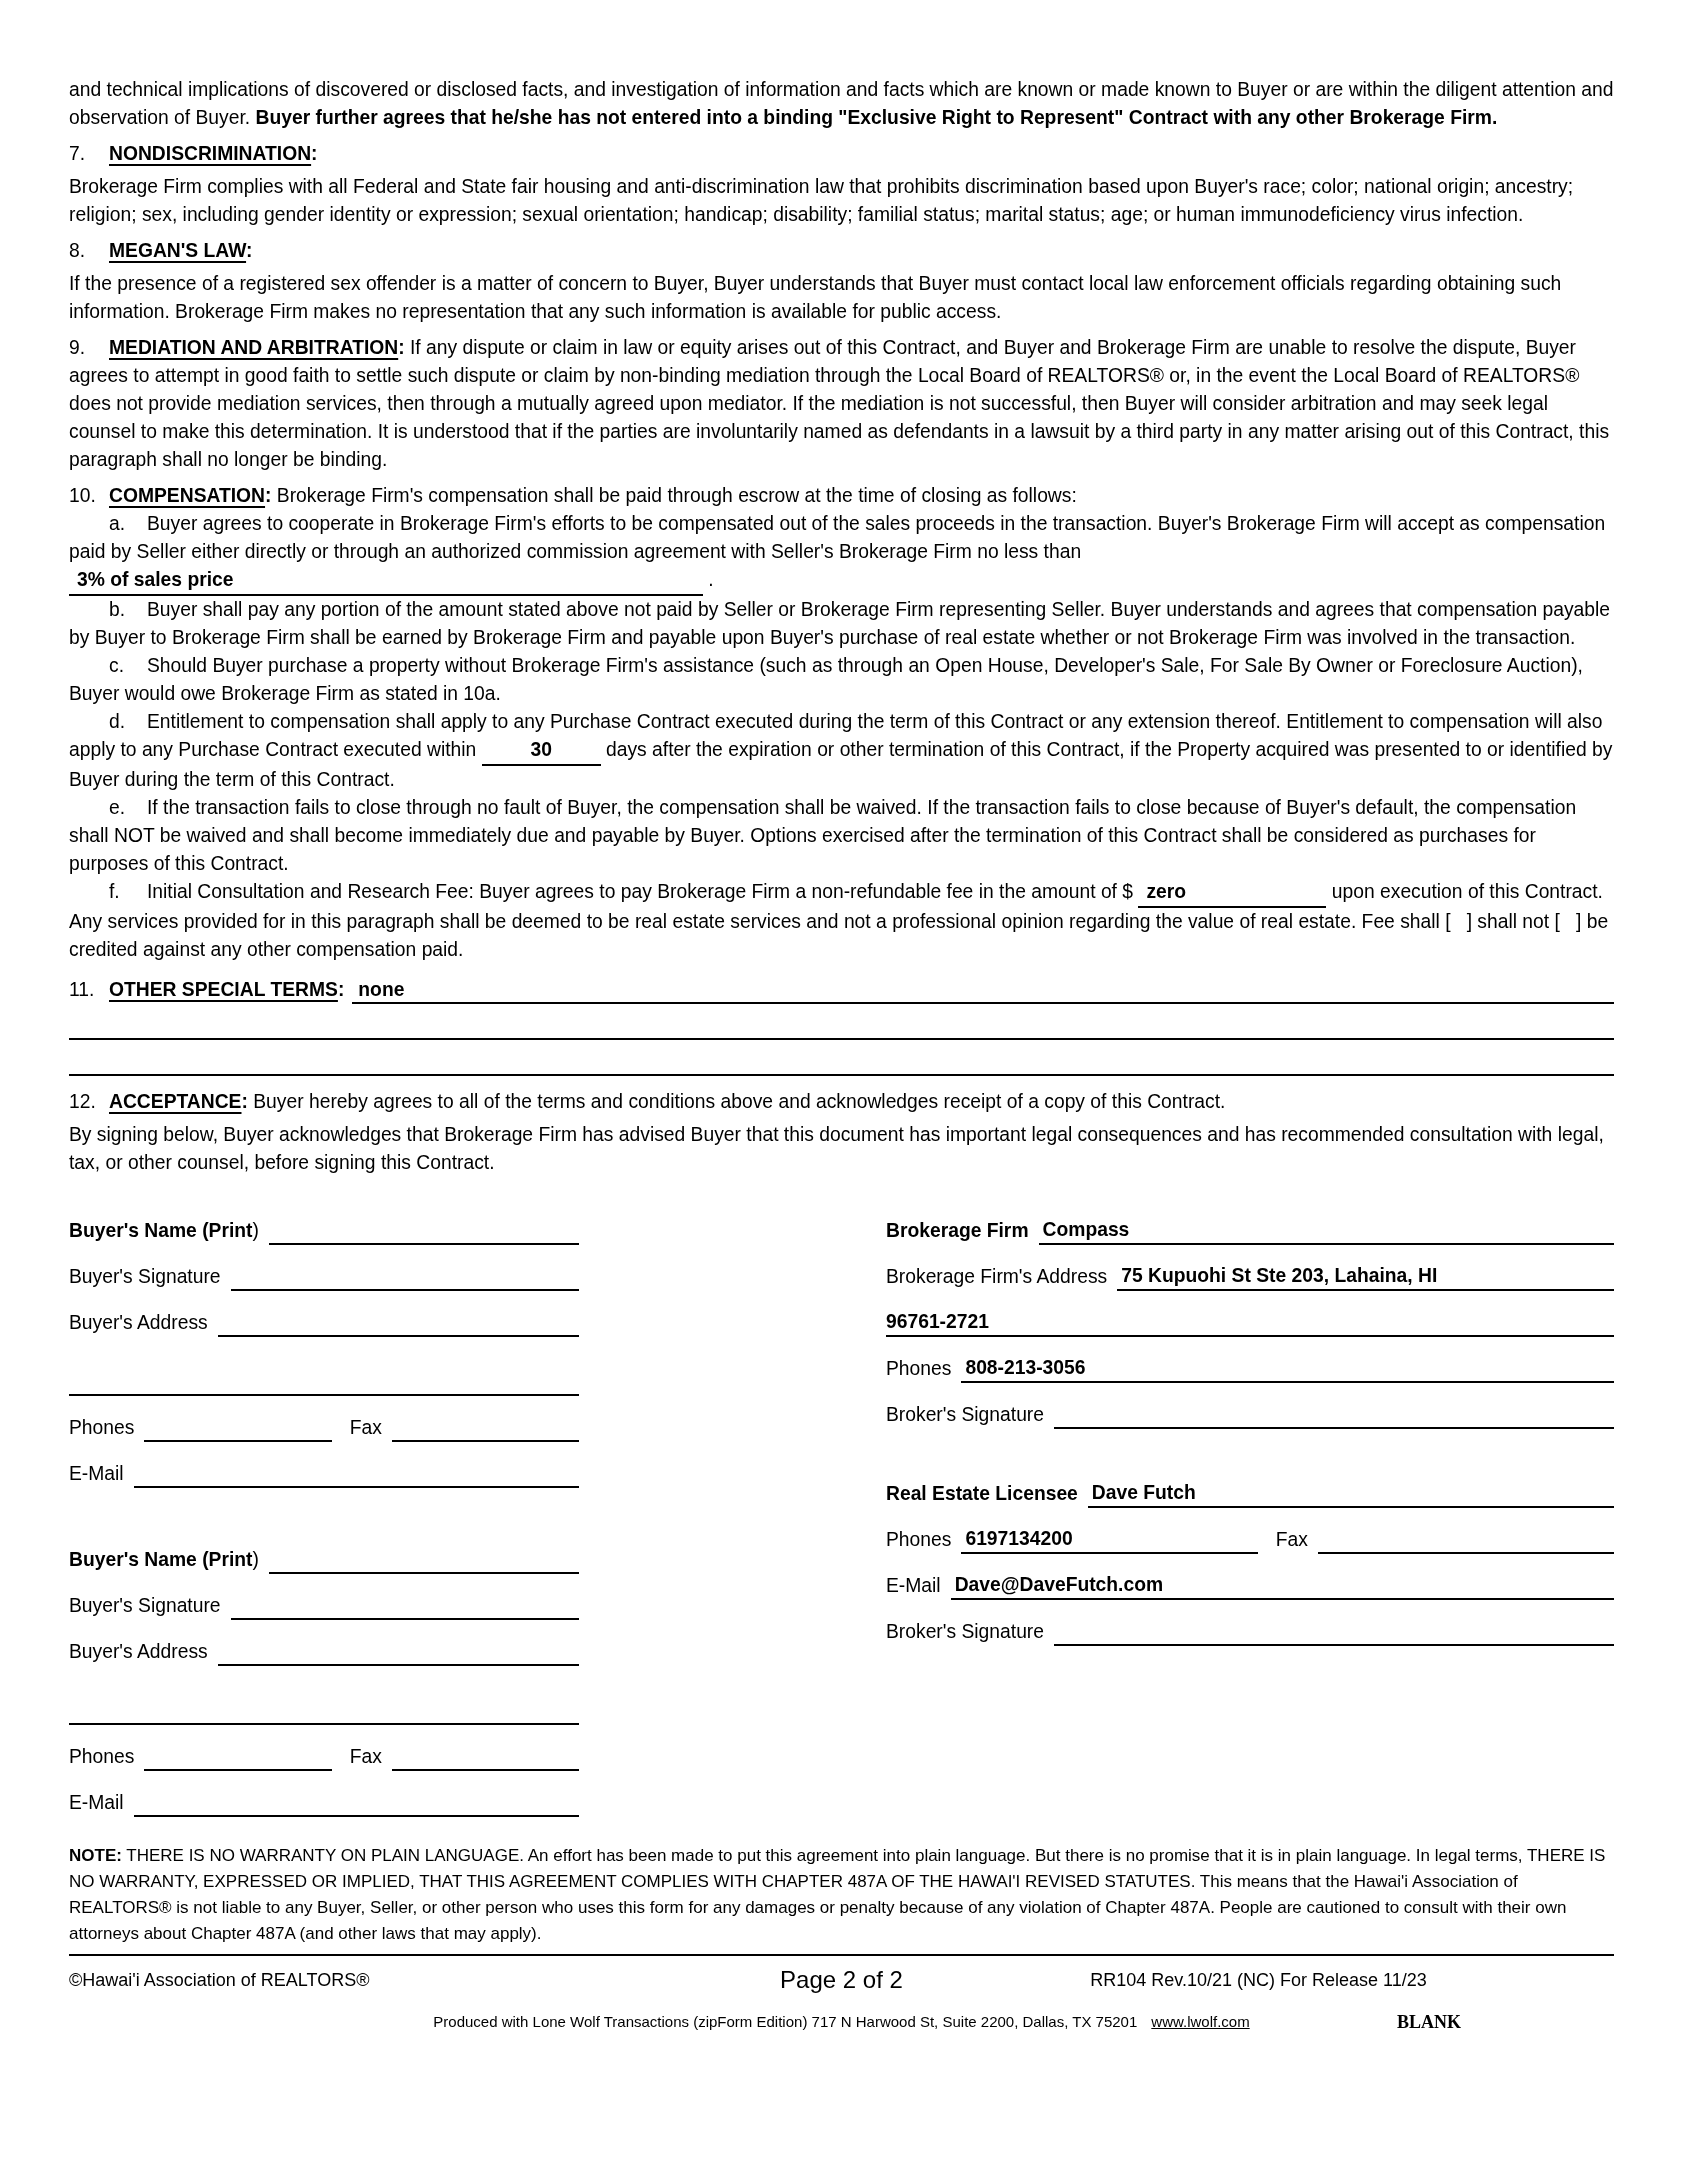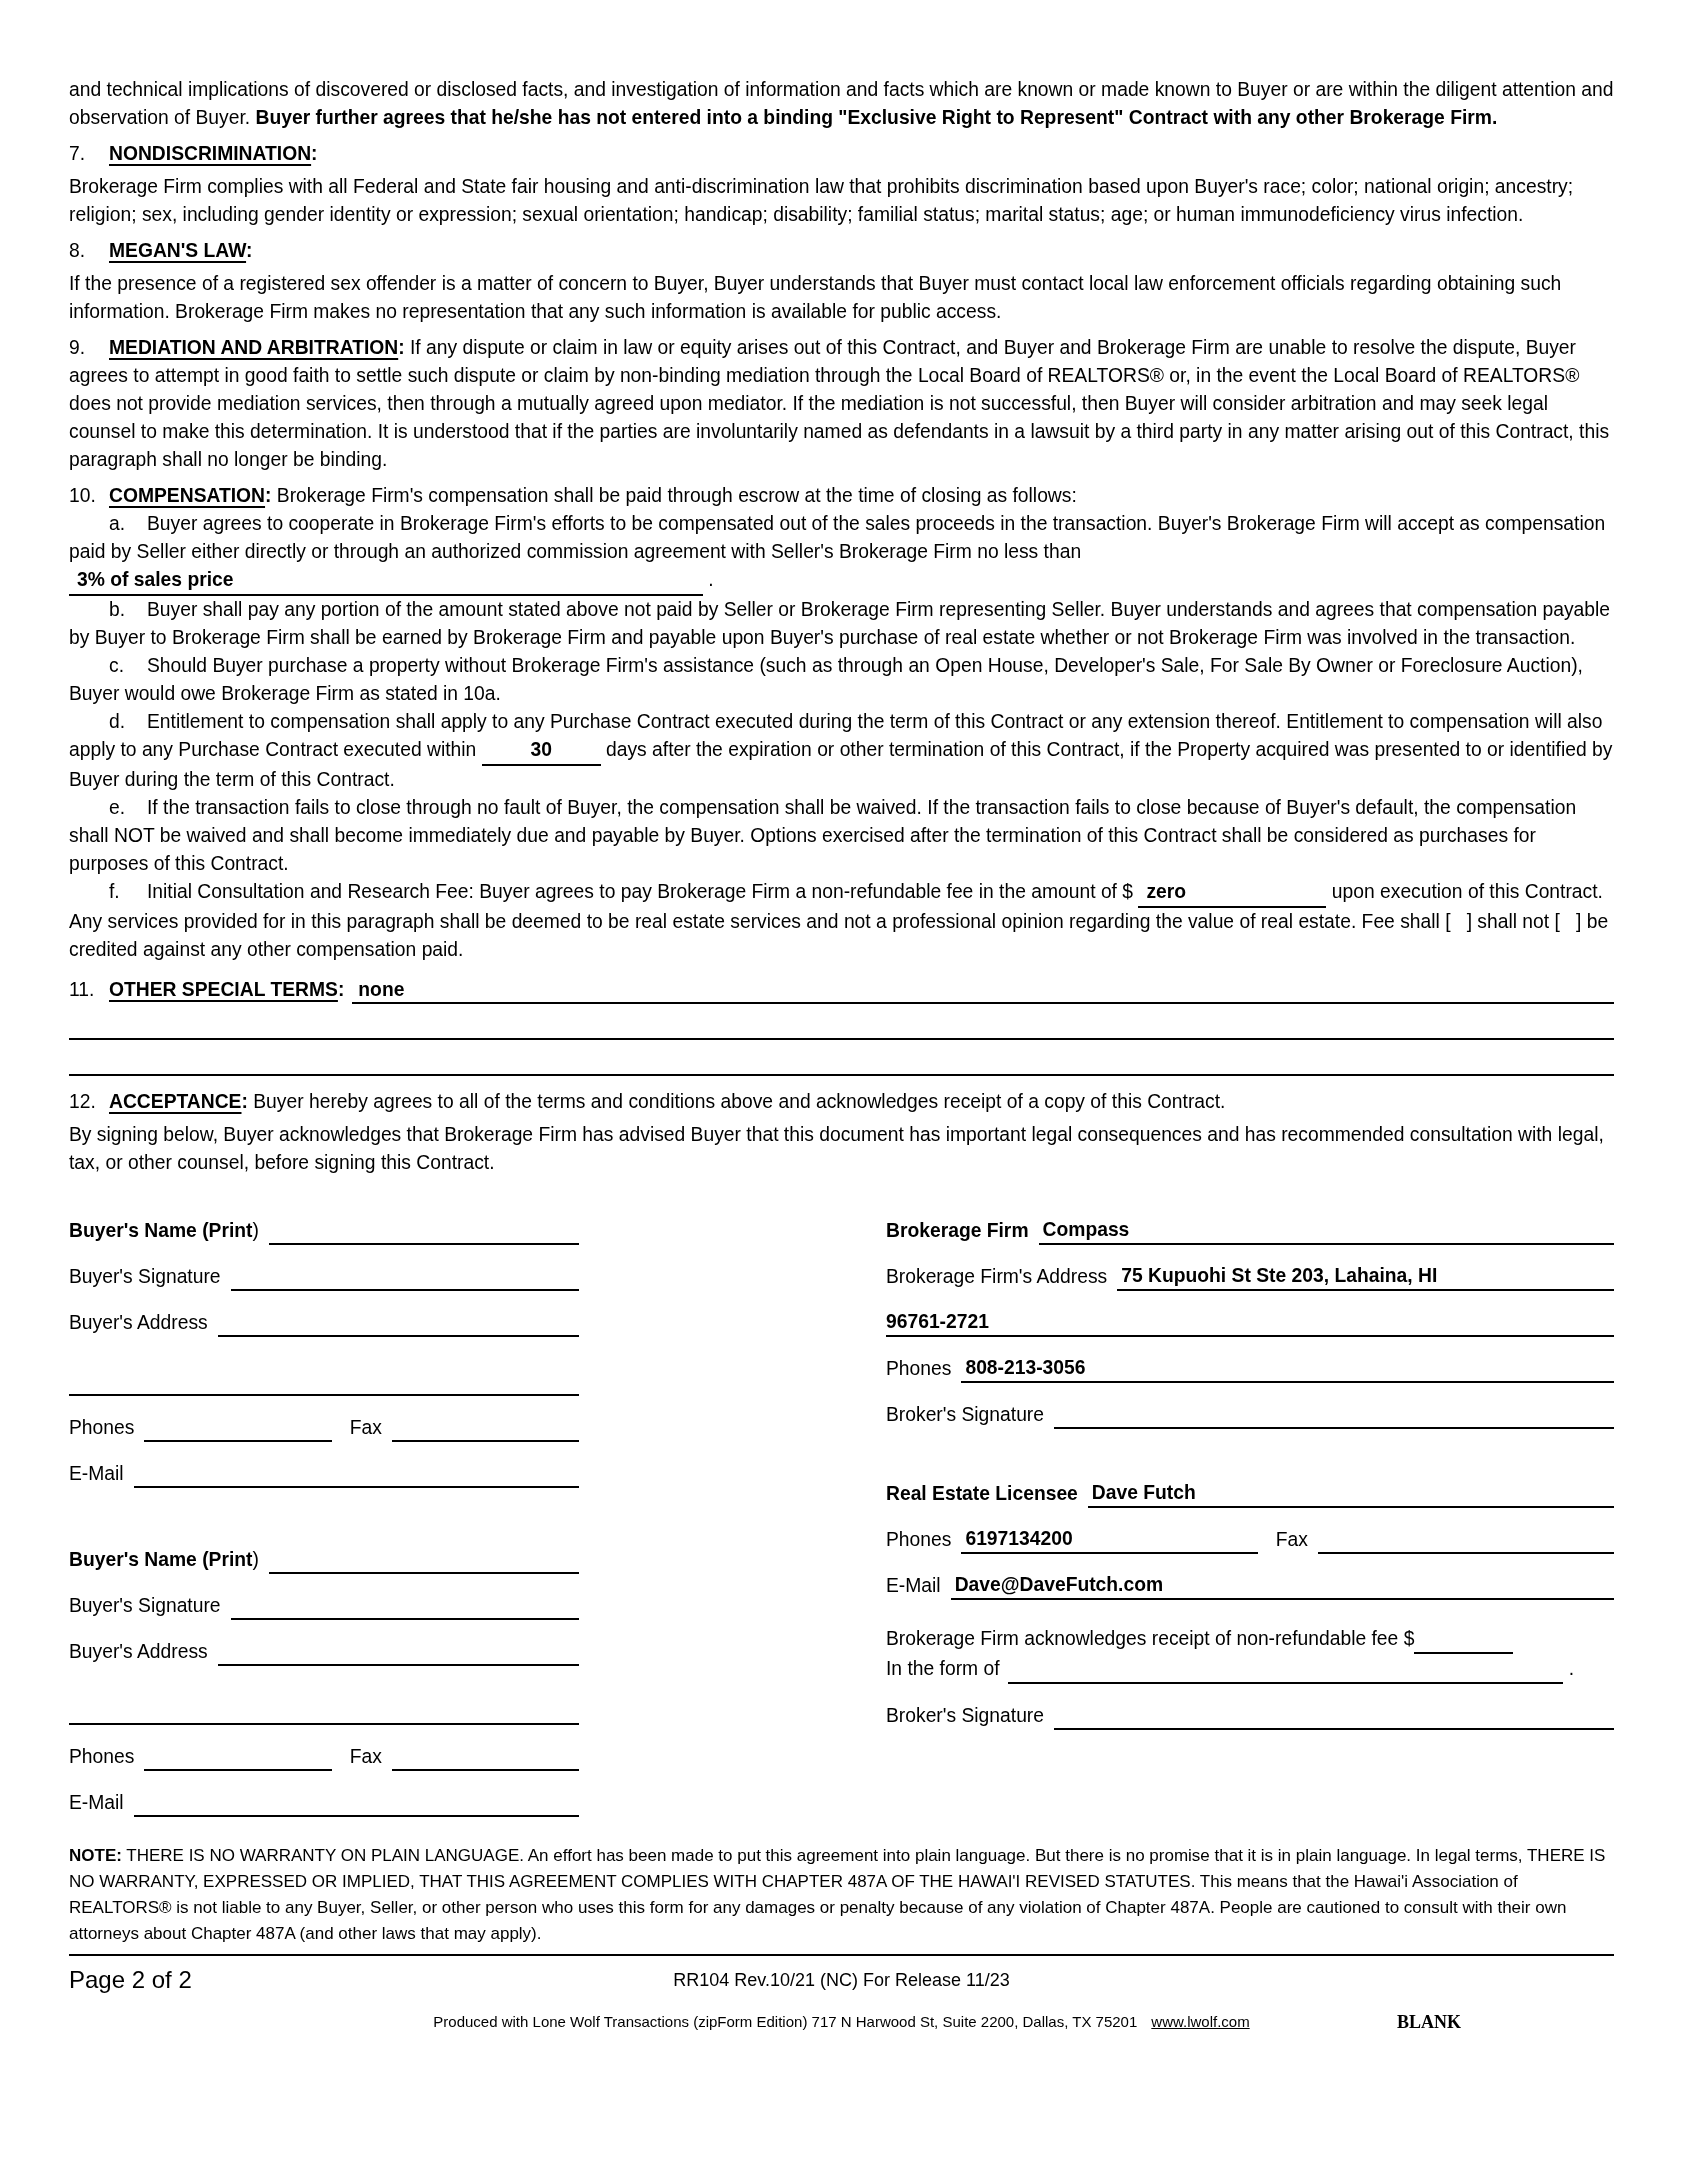--- a/index.html
+++ b/index.html
@@ -184,44 +184,34 @@
           <span class="lab">Phones</span>
           <span class="uline"><span class="val">6197134200</span></span>
           <span class="lab2">Fax</span>
           <span class="uline"></span>
         </div>
       <div class="srow">
           <span class="lab">E-Mail</span>
           <span class="uline"><span class="val">Dave@DaveFutch.com</span></span>
         </div>
 
-      <div class="ack">
-        <div class="arow">
-            <span class="lab">Brokerage Firm acknowledges receipt of non-refundable fee $</span>
-            <span class="short"></span>
-          </div>
-        <div class="arow row2">
-            <span class="lab">In the form of</span>
-            <span class="inform-line"></span>
-            <span>.</span>
-          </div>
-      </div>
 
       <div class="srow">
           <span class="lab">Broker's Signature</span>
           <span class="uline"></span>
         </div>
     </div>
   </div>
 
   <p class="note"><span class="bold">NOTE:</span><span> THERE IS NO WARRANTY ON PLAIN LANGUAGE. An effort has been made to put this agreement into plain language. But there is no promise that it is in plain language. In legal terms, THERE IS NO WARRANTY, EXPRESSED OR IMPLIED, THAT THIS AGREEMENT COMPLIES WITH CHAPTER 487A OF THE HAWAI'I REVISED STATUTES. This means that the Hawai'i Association of REALTORS® is not liable to any Buyer, Seller, or other person who uses this form for any damages or penalty because of any violation of Chapter 487A. People are cautioned to consult with their own attorneys about Chapter 487A (and other laws that may apply).</span></p>
 
   <div class="rule"></div>
 
   <div class="footer">
+    <span class="f-left">©Hawai'i Association of REALTORS®</span>
     <span class="f-center">Page 2 of 2</span>
     <span class="f-right">RR104 Rev.10/21 (NC) For Release 11/23</span>
   </div>
 
   <div class="produced">
     <span>Produced with Lone Wolf Transactions (zipForm Edition) 717 N Harwood St, Suite 2200, Dallas, TX  75201</span><span class="lwolf">www.lwolf.com</span>
     <span class="blank-word">BLANK</span>
   </div>
 
 </div>

